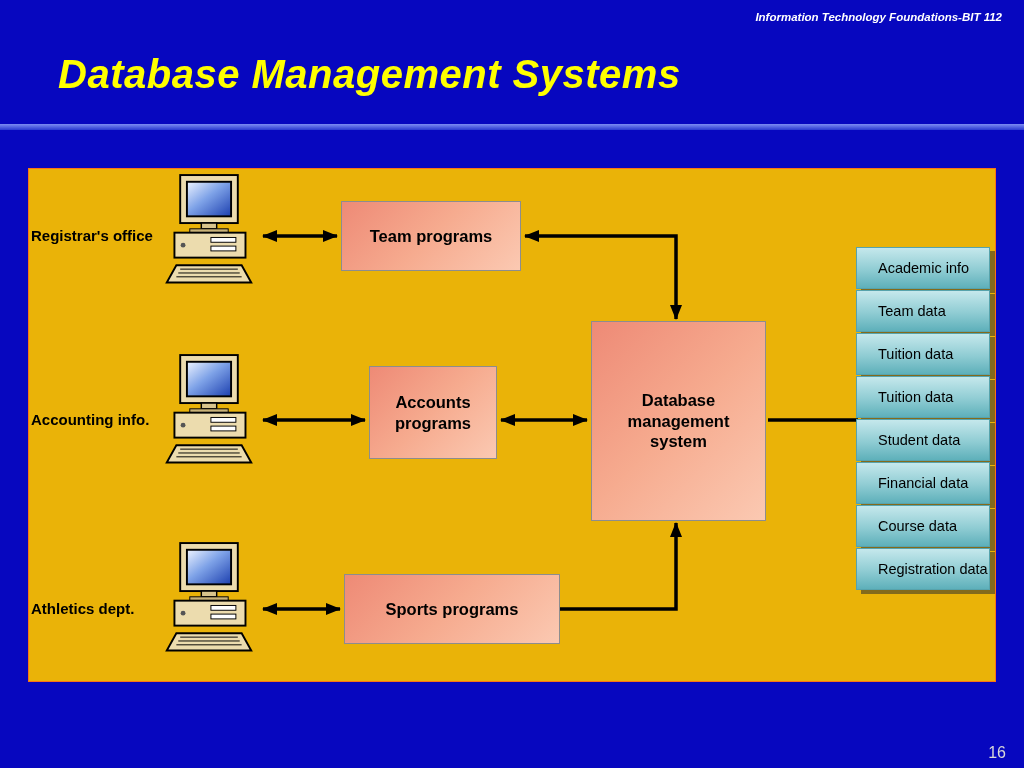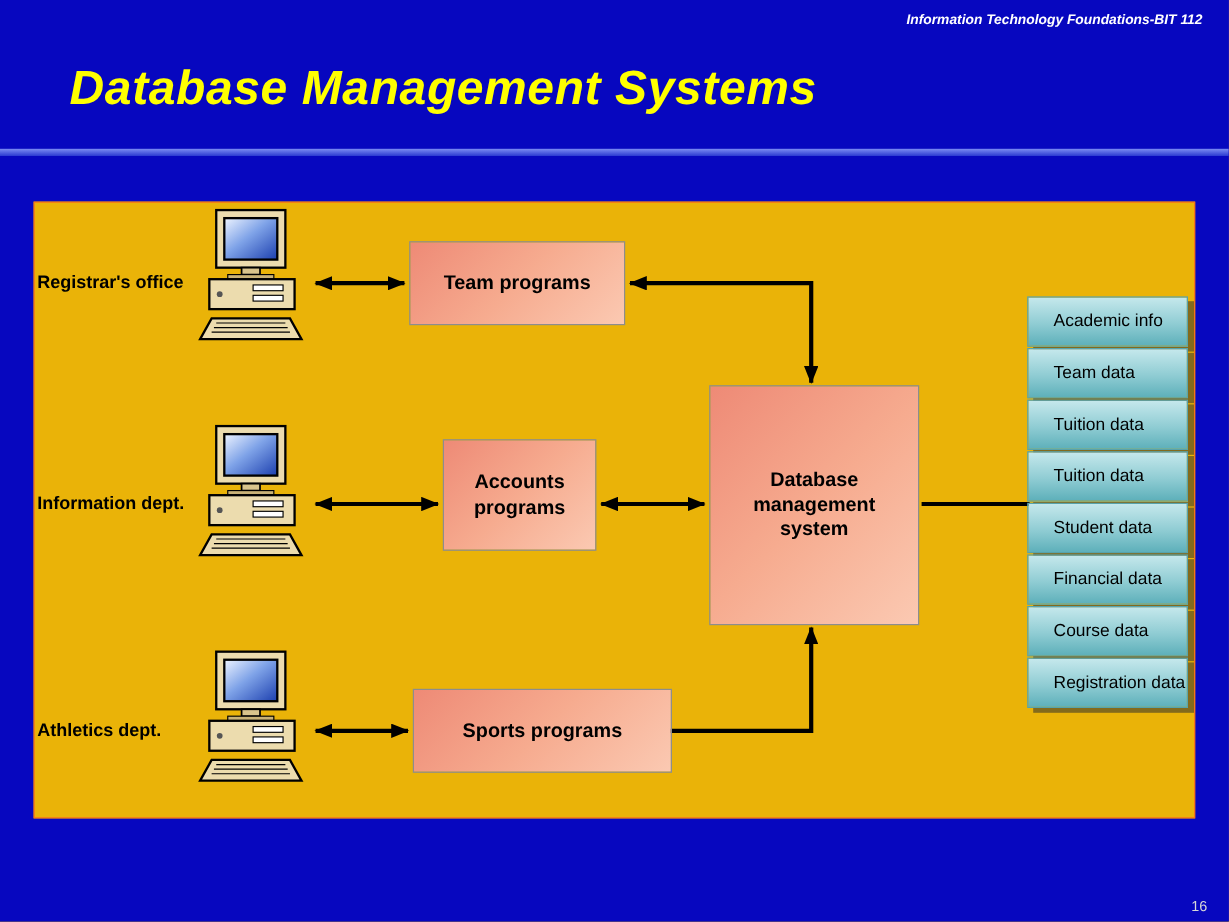--- a/index.html
+++ b/index.html
@@ -49,21 +49,21 @@
     height:42px;margin-bottom:1px;box-sizing:border-box;
     background:linear-gradient(to bottom,#c5e8ec 0%,#8fccd3 55%,#5eb0ba 100%);
     border:1px solid #57a3ac;
     box-shadow:5px 4px 0 rgba(45,45,45,0.55);
     display:flex;align-items:center;
     padding-left:21px;
     color:#000;font-size:14.5px;
   }
   .pagenum{
     position:absolute;right:18px;bottom:6px;
-    color:#d8d8d8;font-size:12px;
+    color:#d8d8d8;font-size:16px;
   }
 </style>
 </head>
 <body>
 
 <div class="slide">
 
   <div class="hdr">Information Technology Foundations-BIT 112</div>
   <div class="title">Database Management Systems</div>
   <div class="divider"></div>
@@ -140,21 +140,21 @@
         <rect x="52" y="76" width="26" height="5" fill="#fff" stroke="#000" stroke-width="1"></rect>
         <circle cx="23" cy="75" r="2.5" fill="#555"></circle>
         <polygon points="16,96 84,96 94,114 6,114" fill="#ecdcae" stroke="#000" stroke-width="2"></polygon>
         <line x1="20" y1="100" x2="80" y2="100" stroke="#000" stroke-width="1"></line>
         <line x1="18" y1="104" x2="82" y2="104" stroke="#000" stroke-width="1"></line>
         <line x1="16" y1="108" x2="84" y2="108" stroke="#000" stroke-width="1"></line>
       </svg>
     </div>
 
     <div class="dept-label" style="top:58px;">Registrar's office</div>
-    <div class="dept-label" style="top:242px;">Information dept.</div>
+    <div class="dept-label" style="top:242px;">Accounting info.</div>
     <div class="dept-label" style="top:431px;">Athletics dept.</div>
 
     <div class="pbox" style="left:312px;top:32px;width:180px;height:70px;">Team programs</div>
     <div class="pbox" style="left:340px;top:197px;width:128px;height:93px;">Accounts programs</div>
     <div class="pbox" style="left:315px;top:405px;width:216px;height:70px;">Sports programs</div>
 
     <div class="pbox" style="left:562px;top:152px;width:175px;height:200px;">Database management system</div>
 
     <div class="datalist">
       <div class="data-cell">Academic info</div>

